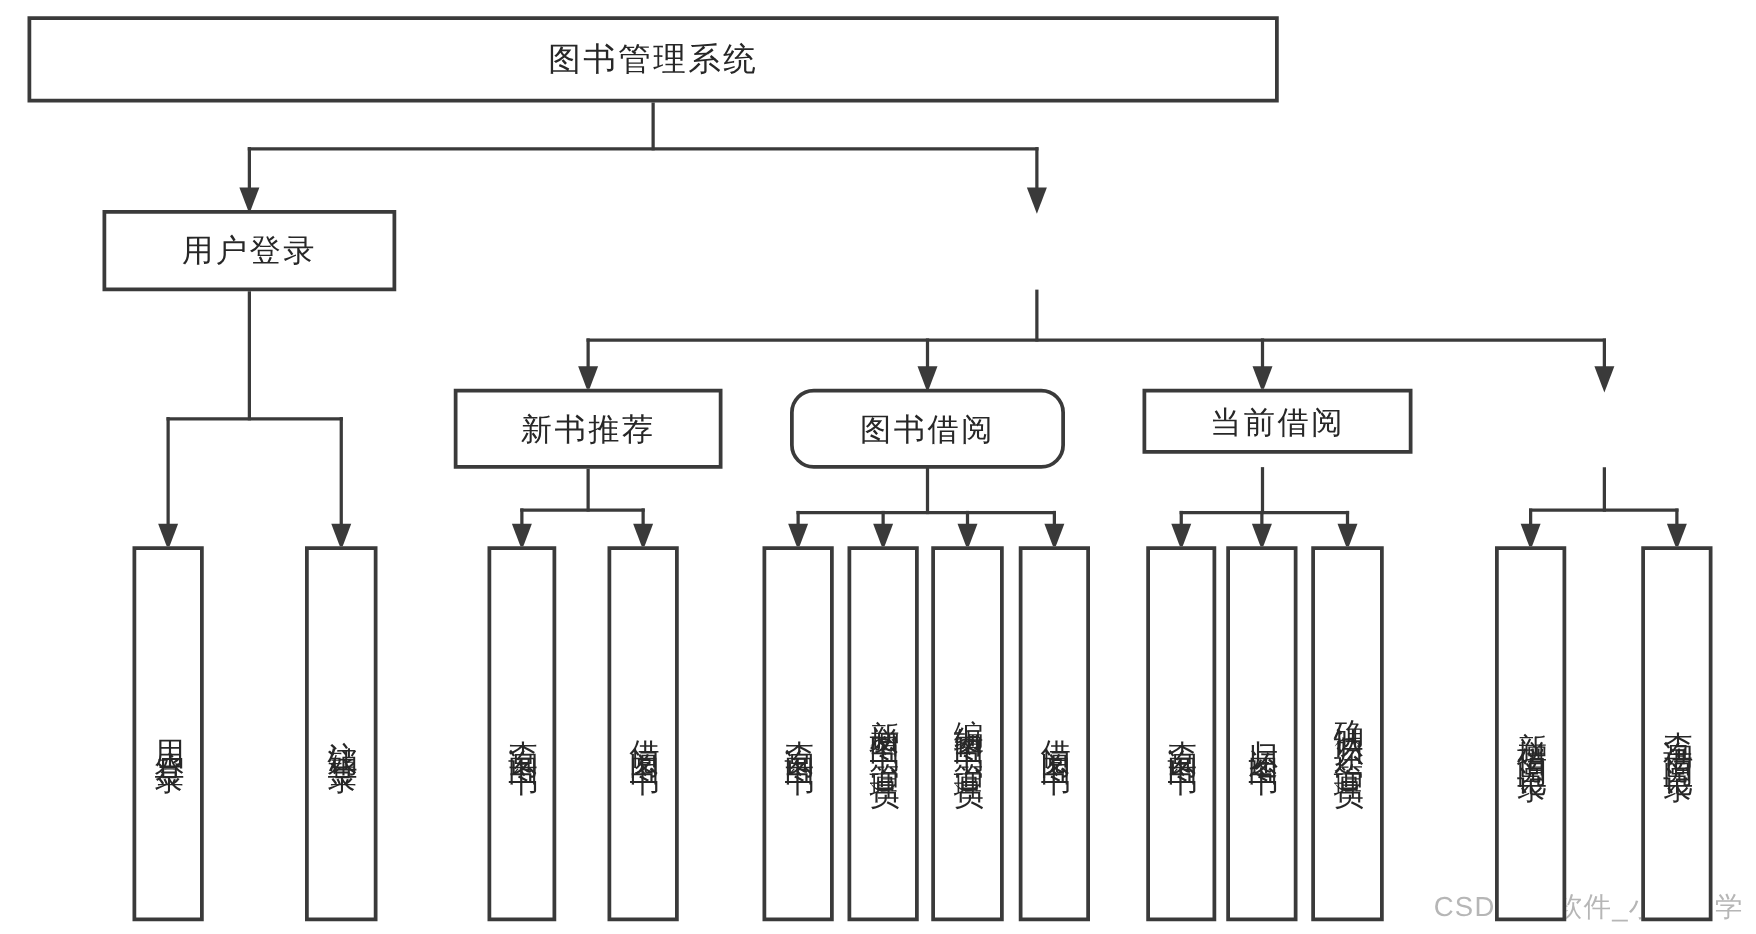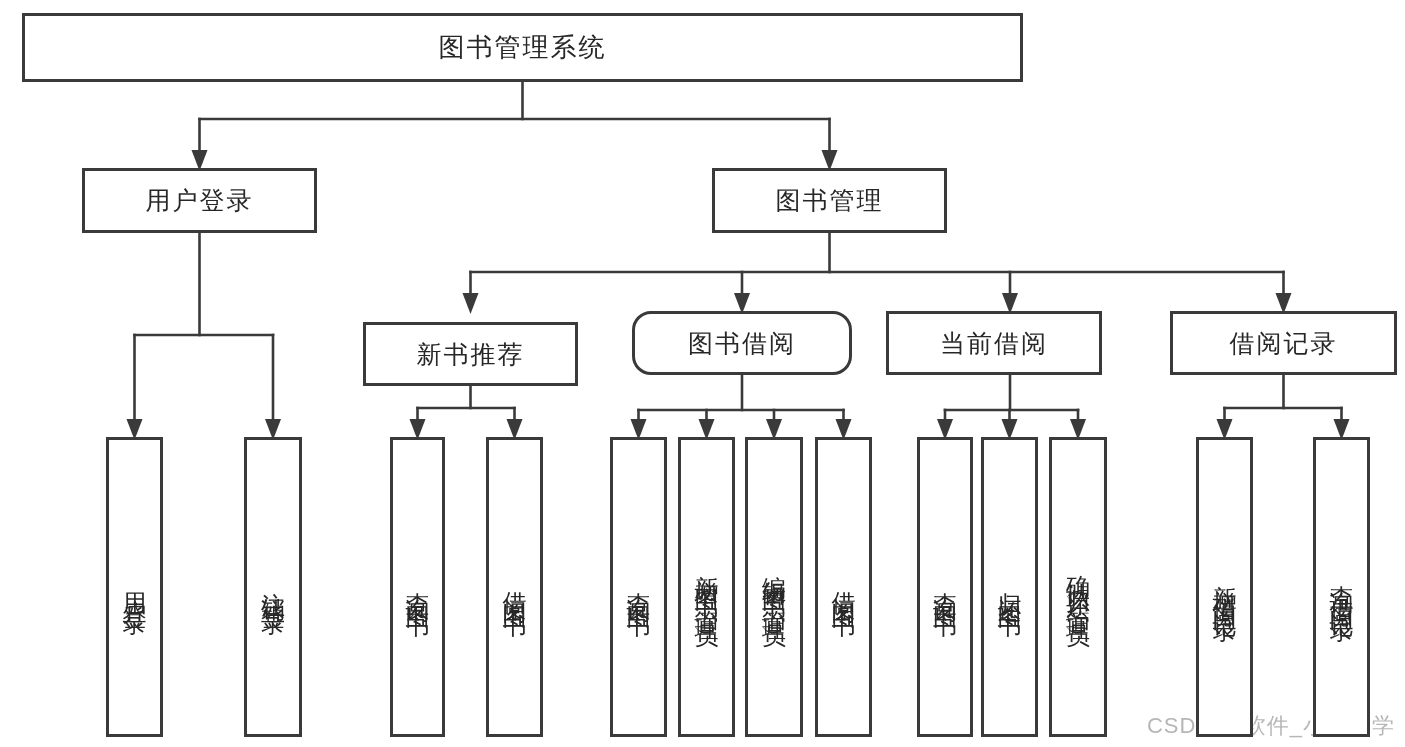--- a/index.html
+++ b/index.html
@@ -109,34 +109,28 @@
       <line x1="1341.5" y1="408" x2="1341.5" y2="431" stroke="#3a3a3a" stroke-width="2.6" stroke-linecap="square"></line>
       <polygon points="1333.5,419 1349.5,419 1341.5,440" fill="#3a3a3a"></polygon>
     </svg>
   <div class="watermark">CSDN @软件_小贺同学</div>
 <div class="node h root" style="left: 22px; top: 13px; width: 1001px; height: 69px;">
       <span class="label">图书管理系统</span>
     </div>
     <div class="node h" style="left: 82px; top: 168px; width: 235px; height: 65px;">
       <span class="label">用户登录</span>
     </div>
-    <div class="node h" style="left: 712px; top: 168px; width: 235px; height: 65px;">
-      <span class="label">图书管理</span>
-    </div>
-    <div class="node h" style="left: 363px; top: 322px; width: 215px; height: 64px;">
+    <div class="node h" style="left: 363px; top: 311px; width: 215px; height: 64px;">
       <span class="label">新书推荐</span>
     </div>
     <div class="node h" style="left: 632px; top: 311px; width: 220px; height: 64px; border-radius: 19px;">
       <span class="label">图书借阅</span>
     </div>
-    <div class="node h" style="left: 886px; top: 311px; width: 216px; height: 64px; text-align: center;">
+    <div class="node h" style="left: 914px; top: 311px; width: 216px; height: 52px; text-align: center;">
       <span class="label">当前借阅</span>
-    </div>
-    <div class="node h" style="left: 1170px; top: 311px; width: 227px; height: 64px;">
-      <span class="label">借阅记录</span>
     </div>
     <div class="node v" style="left: 106px; top: 437px; width: 57px; height: 300px;">
       <span class="label">用户登录</span>
     </div>
     <div class="node v" style="left: 244px; top: 437px; width: 58px; height: 300px;">
       <span class="label">注销登录</span>
     </div>
     <div class="node v" style="left: 390px; top: 437px; width: 55px; height: 300px;">
       <span class="label">查询图书</span>
     </div>

